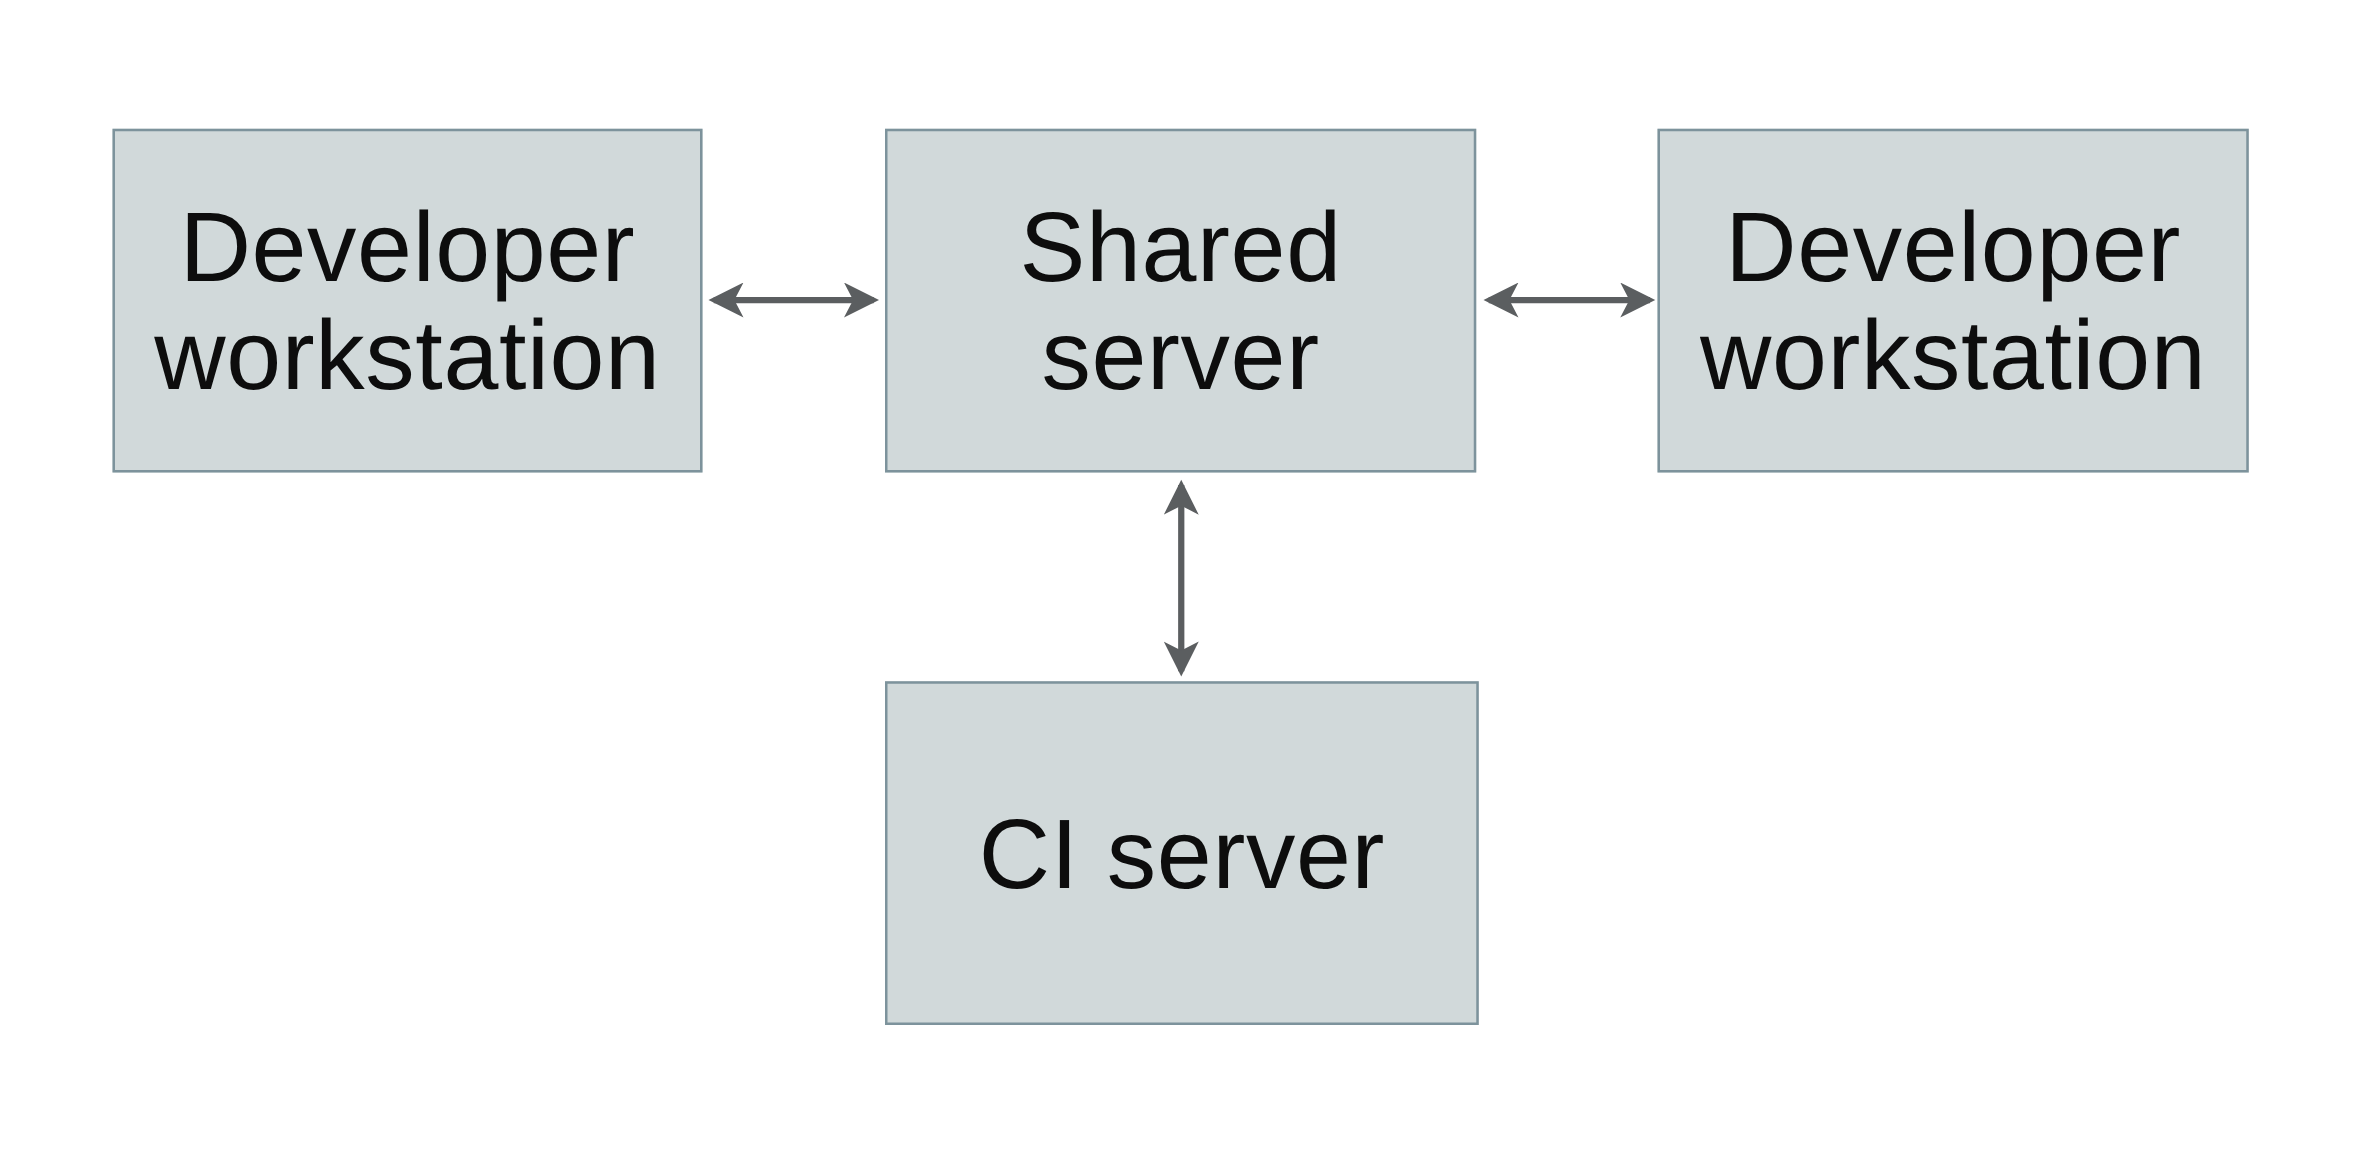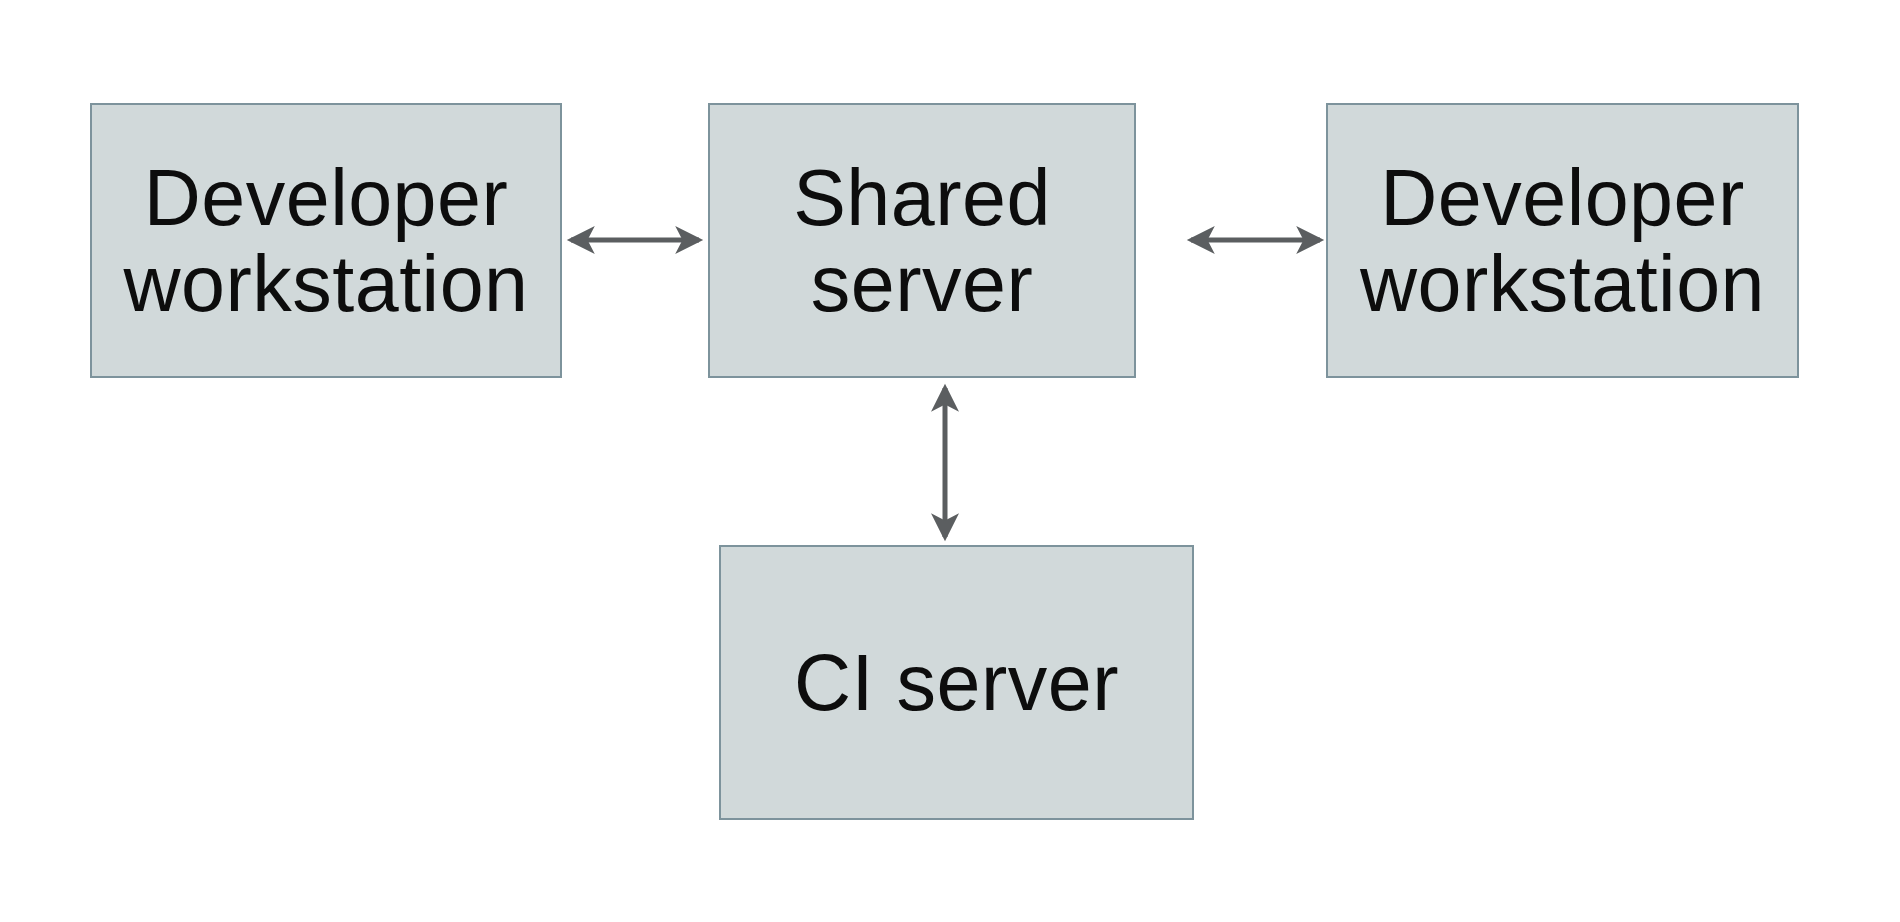--- a/index.html
+++ b/index.html
@@ -26,23 +26,23 @@
     flex-direction: column;
     align-items: center;
     justify-content: center;
     color: var(--text-color);
     font-size: 79px;
     line-height: 1.08;
     text-align: left;
     letter-spacing: 0.5px;
   }
   #node-dev-left      { left: 90px;   top: 103px; width: 472px; height: 275px; }
-  #node-shared-cache  { left: 708px;  top: 103px; width: 428px; height: 275px; }
+  #node-shared-cache  { left: 708px;  top: 103px; width: 473px; height: 275px; }
   #node-dev-right     { left: 1326px; top: 103px; width: 473px; height: 275px; }
-  #node-ci-server     { left: 708px;  top: 545px; width: 475px; height: 275px; margin-left: 11px; }
+  #node-ci-server     { left: 708px;  top: 545px; width: 475px; height: 275px; }
   svg.arrows {
     position: absolute; left: 0; top: 0;
     width: 1900px; height: 922px;
     pointer-events: none;
   }
   svg.arrows line { stroke: var(--arrow-color); stroke-width: 5; }
   svg.arrows marker path { fill: var(--arrow-color); }
 </style>
 </head>
 <body>

